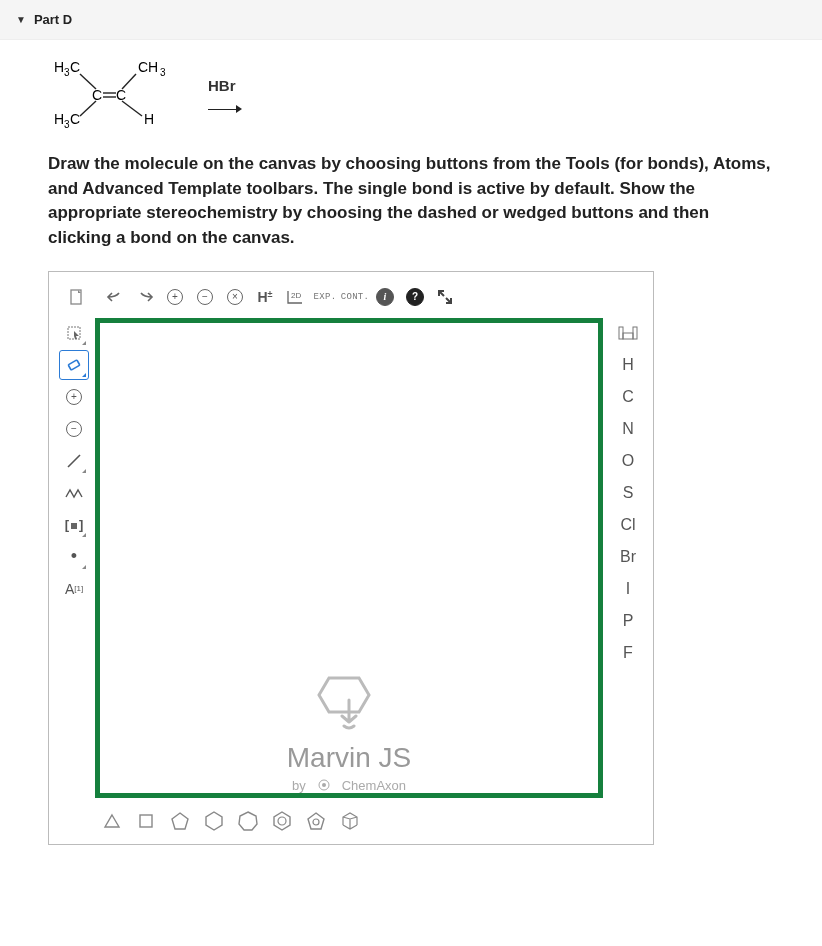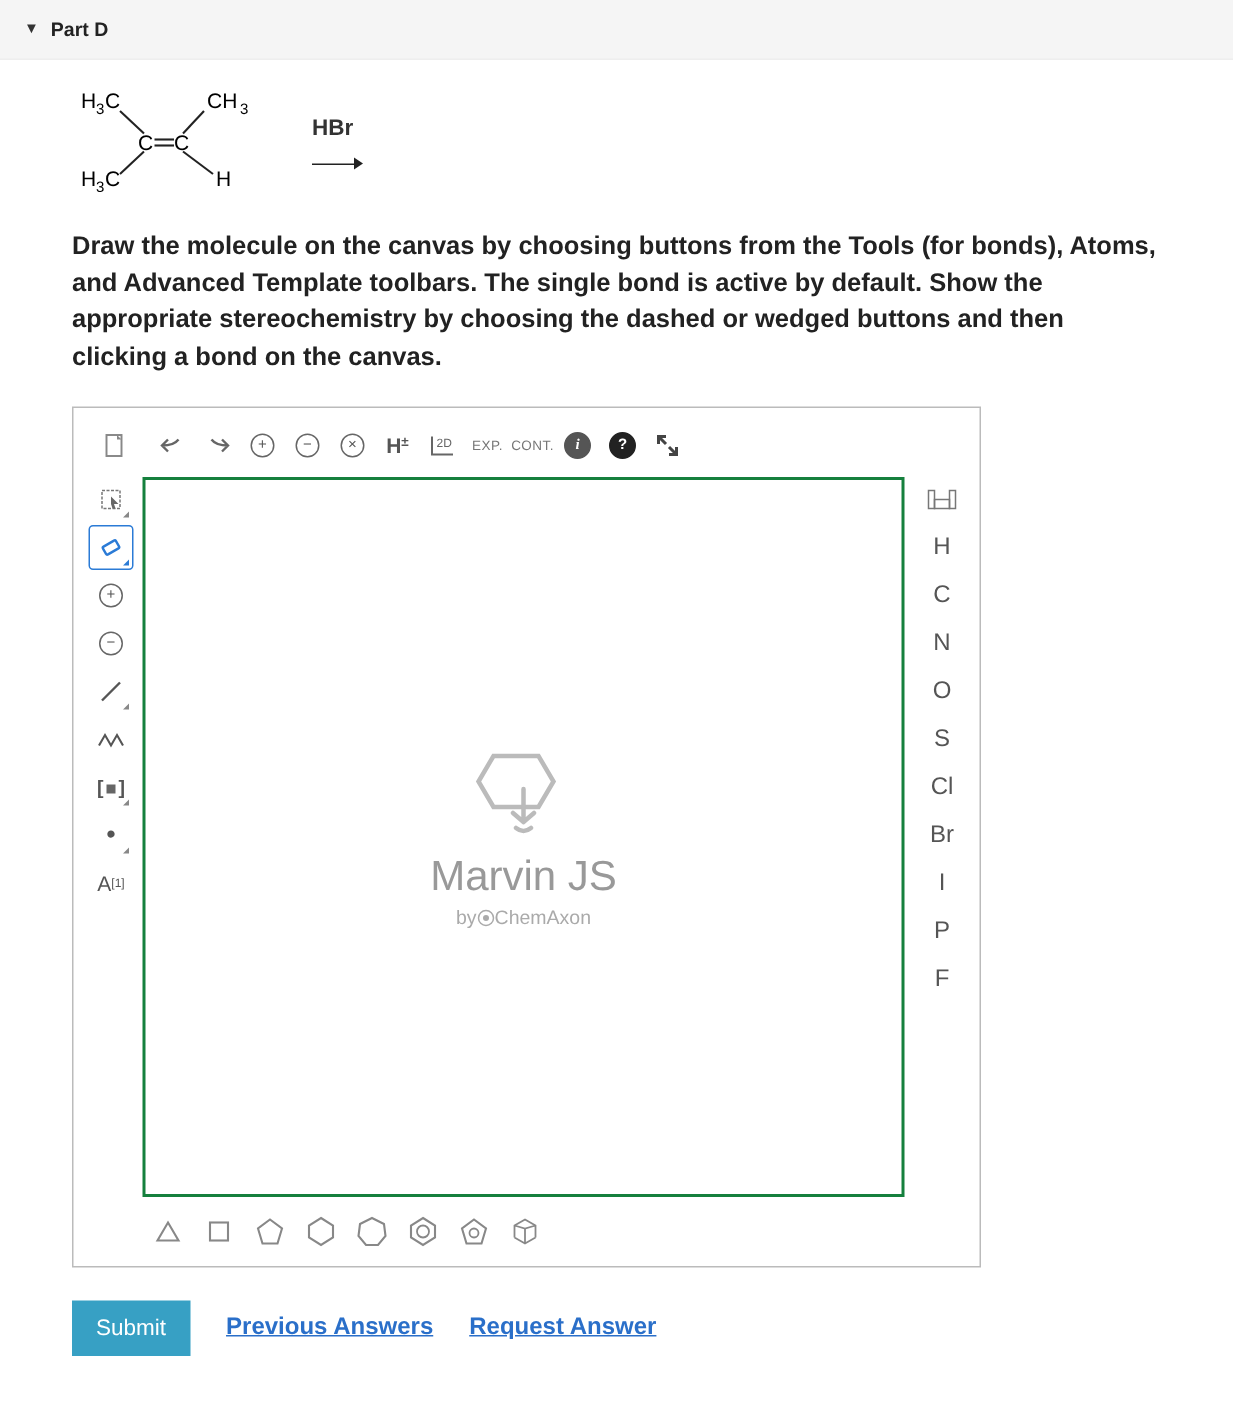--- a/index.html
+++ b/index.html
@@ -58,21 +58,21 @@
     padding: 2px 0 8px 4px;
   }
   .tb-btn {
     width: 28px; height: 26px;
     display: flex; align-items: center; justify-content: center;
     font-size: 13px; color: #555;
     border-radius: 3px;
     cursor: pointer;
   }
   .tb-btn svg { display:block; }
-  .tb-label { font-size: 9px; color:#777; letter-spacing:0.3px;}
+  .tb-label { font-size: 9px; color:#777; letter-spacing:0.3px;font-family:Liberation Mono, monospace;}
   
   .editor-body {
     display: flex;
   }
   .left-toolbar {
     display: flex;
     flex-direction: column;
     gap: 2px;
     padding-right: 6px;
   }
@@ -96,32 +96,32 @@
     right:2px; bottom:2px;
     border-right:4px solid #888;
     border-top:4px solid transparent;
   }
   .lt-btn.active.has-menu::after{
     border-right-color:#2b7bd6;
   }
   
   .canvas-area {
     flex: 1;
-    border: 2px solid #15803d;
+    border: 5px solid #15803d;
     height: 480px;
     display: flex;
     flex-direction: column;
     align-items: center;
-    justify-content: center;
+    justify-content: flex-end;
     color: #aaa;
     background:#fff;
   }
   .canvas-logo { margin-bottom: 12px; }
   .canvas-title { font-size: 28px; color: #999; font-weight: 400;}
-  .canvas-byline { font-size: 13px; color: #aaa; margin-top: 4px; display:flex; align-items:center; gap:0;}
+  .canvas-byline { font-size: 13px; color: #aaa; margin-top: 4px; display:flex; align-items:center; gap:12px;}
   
   .right-toolbar {
     display: flex;
     flex-direction: column;
     gap: 2px;
     padding-left: 10px;
   }
   .rt-btn {
     width: 30px; height: 30px;
     display: flex; align-items: center; justify-content: center;
@@ -386,19 +386,14 @@
           </svg>
         </div>
       <div class="bt-btn">
           <svg width="22" height="20">
             <path d="M4 14 L11 18 L18 14 M11 18 L11 8 M4 14 L4 6 L11 2 L18 6 L18 14 M4 6 L11 8 L18 6" fill="none" stroke="#888" stroke-width="1.2"></path>
           </svg>
         </div>
     </div>
   </div>
 
-  <div class="actions">
-    <button class="submit-btn">Submit</button>
-    <span class="link">Previous Answers</span>
-    <span class="link">Request Answer</span>
-  </div>
 
 </div>
 
 </body></html>

